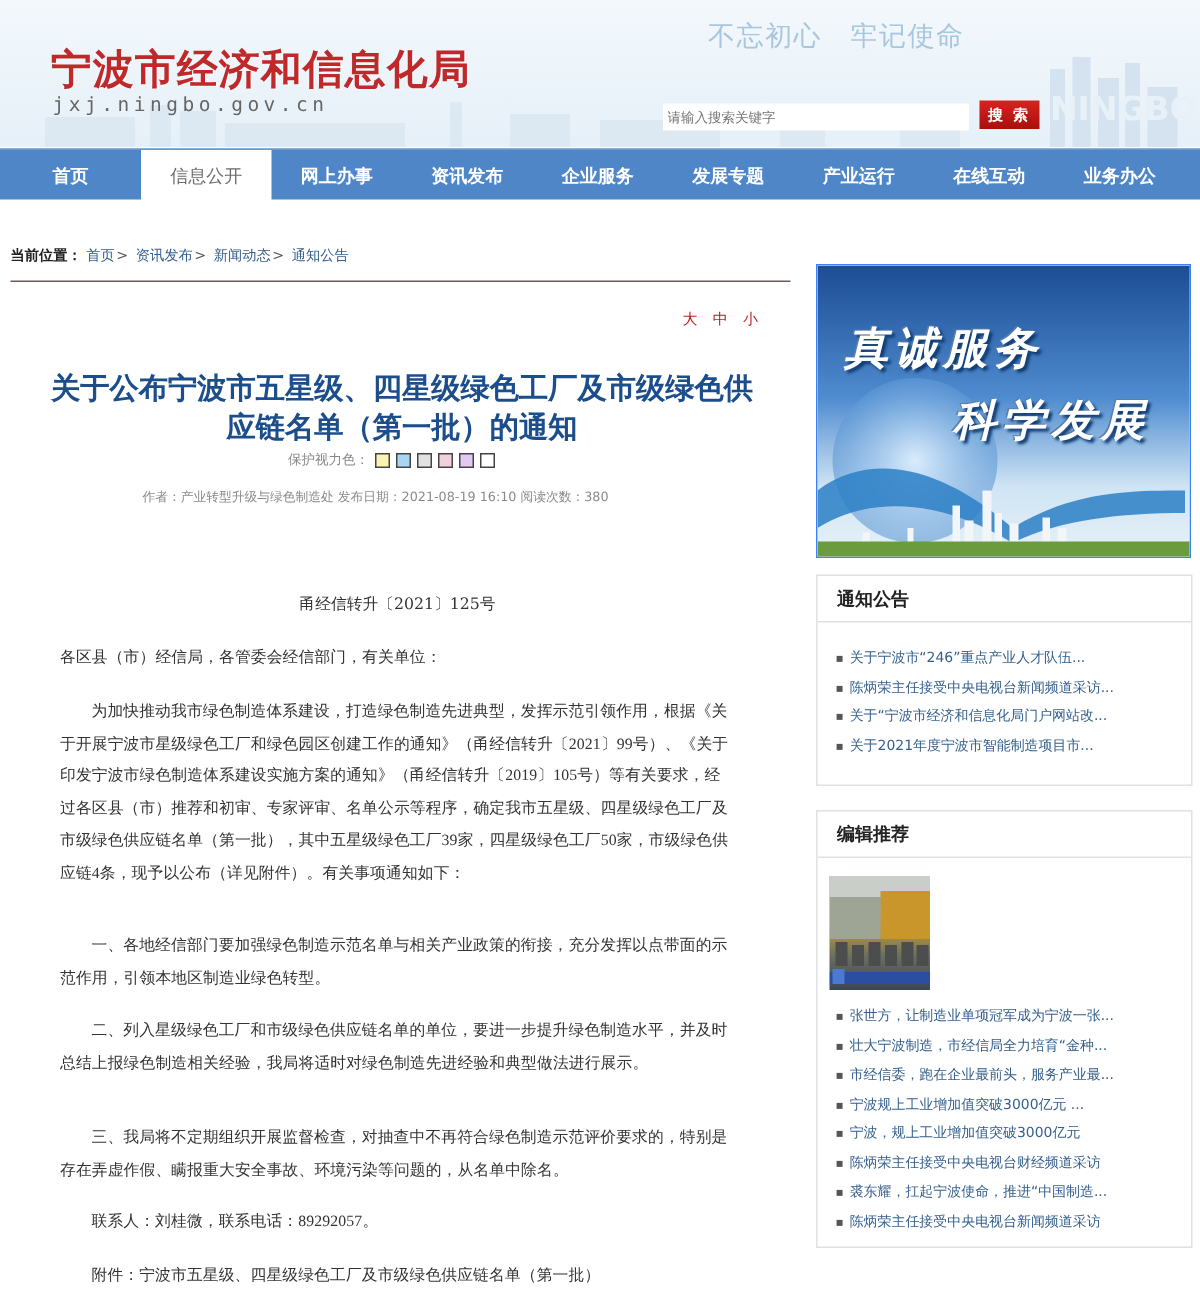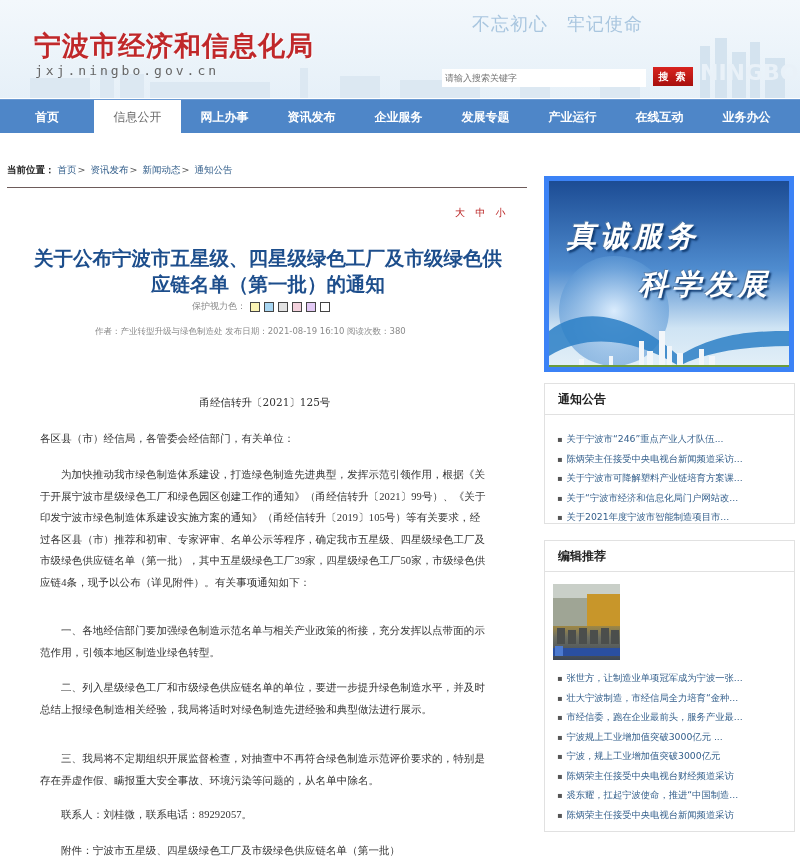--- a/index.html
+++ b/index.html
@@ -97,21 +97,21 @@
   }
   .body-text {
     position: absolute; left: 40px; width: 448px;
     font-family: Liberation Serif, serif; font-size: 10.5px; color: #333;
     line-height: 21.5px; letter-spacing: 0.1px;
   }
   .indent { text-indent: 21px; }
   
   .banner {
     position: absolute; left: 544px; top: 176px; width: 250px; height: 196px;
-    overflow: hidden; border: 5px solid #3b82f6;
+    overflow: hidden; border: 1px solid #3b82f6;
   }
   .banner-text {
     position: absolute; font-style: italic; font-weight: bold; color: #fff;
     font-size: 29px; letter-spacing: 4px;
     text-shadow: 2px 2px 2px #0f3a70, -1px -1px 0 #5a7fa8;
     font-family: "DejaVu Sans", sans-serif;
   }
   .panel {
     position: absolute; left: 544px; width: 251px; border: 1px solid #e1e1e1; background: #fff;
   }
@@ -245,21 +245,20 @@
   </svg>
   <div class="banner-text" style="left:18px; top:36px;">真诚服务</div>
   <div class="banner-text" style="left:90px; top:84px;">科学发展</div>
 </div>
 
 <div class="panel" style="top:383px; height:141px;">
   <div class="panel-header">通知公告</div>
   <ul class="panel-list">
     <li><span class="bullet">▪</span><span>关于宁波市“246”重点产业人才队伍...</span></li>
     <li><span class="bullet">▪</span><span>陈炳荣主任接受中央电视台新闻频道采访...</span></li>
-    <li><span class="bullet">▪</span><span>关于宁波市可降解塑料产业链培育方案课...</span></li>
     <li><span class="bullet">▪</span><span>关于“宁波市经济和信息化局门户网站改...</span></li>
     <li><span class="bullet">▪</span><span>关于2021年度宁波市智能制造项目市...</span></li>
   </ul>
 </div>
 
 <div class="panel" style="top:540px; height:292px;">
   <div class="panel-header">编辑推荐</div>
   <div class="thumb">
     <svg width="67" height="76" viewBox="0 0 67 76">
       <rect x="0" y="0" width="67" height="14" fill="#c9cfc8"></rect>

